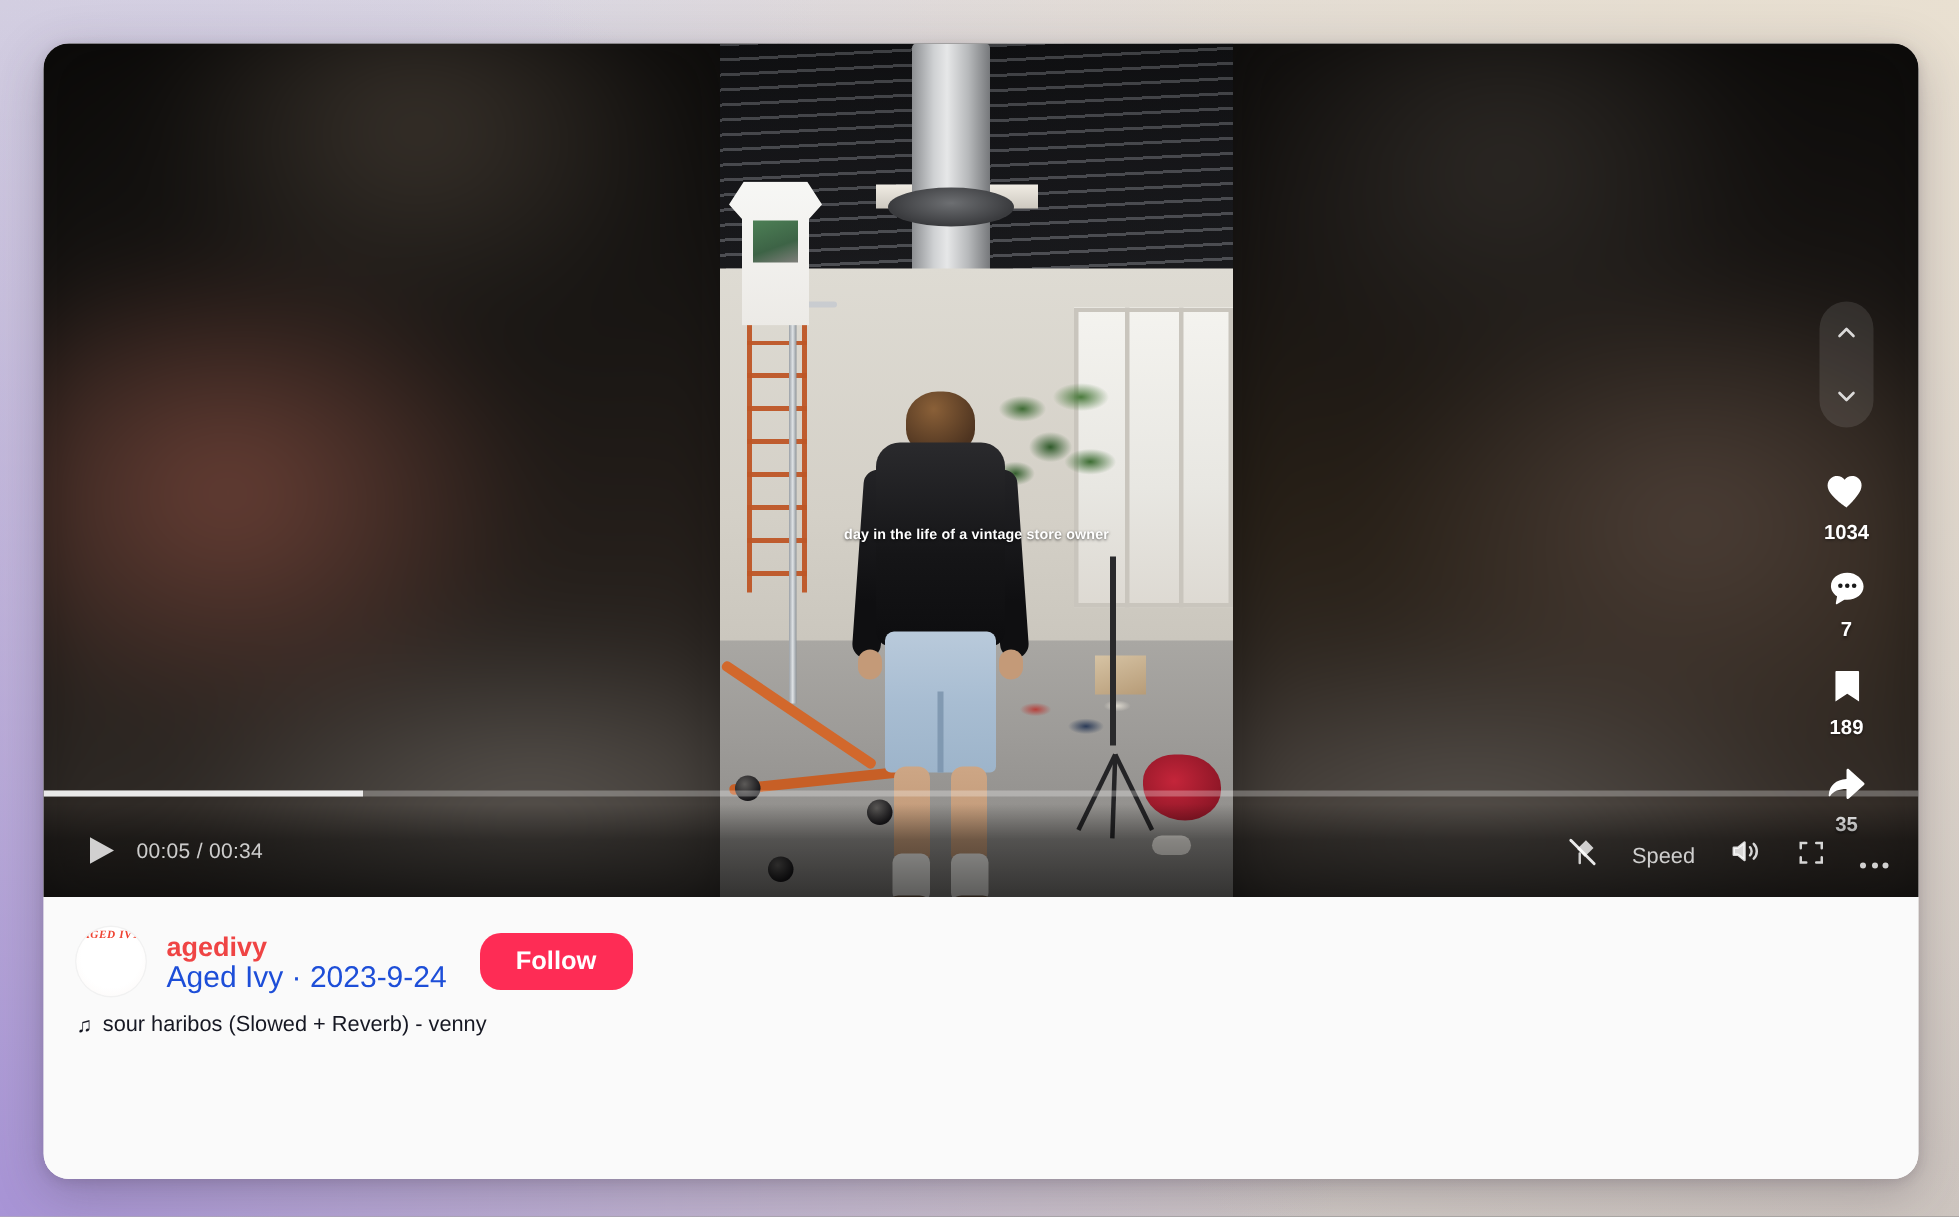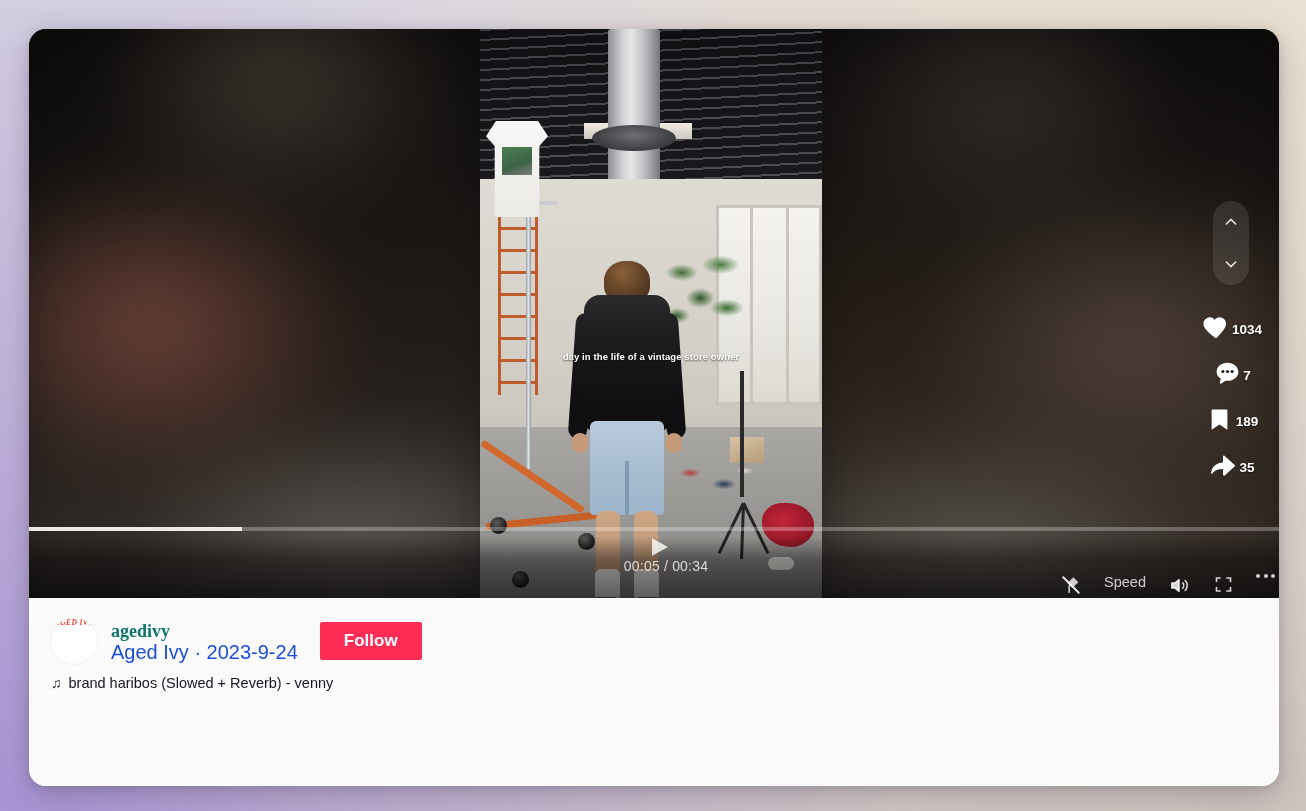--- a/index.html
+++ b/index.html
@@ -283,43 +283,42 @@
     flex-direction: column;
     align-items: center;
     justify-content: space-around;
     margin-bottom: 26px;
   }
   .chev { width: 16px; height: 16px; }
   .chev svg { display: block; }
 
   .action {
     display: flex;
-    flex-direction: row;
+    flex-direction: column;
     align-items: center;
     margin-bottom: 14px;
   }
   .action .ico { width: 32px; height: 32px; display:flex; align-items:center; justify-content:center; }
   .action .cnt {
     color: #fff;
     font-size: 13.5px;
     font-weight: 700;
     margin-top: 4px;
     text-shadow: 0 1px 2px rgba(0,0,0,.5);
   }
 
   
   #controls {
     position: absolute;
     left: 0; right: 0; bottom: 0;
     height: 62px;
     background: linear-gradient(180deg, rgba(0,0,0,.0) 0%, rgba(0,0,0,.42) 38%, rgba(0,0,0,.62) 100%);
     display: flex;
     align-items: center;
-    padding: 0 4px 0 28px;
-    flex-direction: column;
+    padding: 0 20px 0 28px;
   }
   #progress {
     position: absolute;
     left: 0; right: 0; top: -9px;
     height: 4px;
     background: rgba(255,255,255,.28);
   }
   #progress-fill {
     height: 100%;
     width: 17.2%;
@@ -330,21 +329,21 @@
     margin-right: 12px;
   }
   #time {
     color: rgba(255,255,255,.78);
     font-size: 14px;
     letter-spacing: .2px;
   }
   #ctrl-right {
     margin-left: auto;
     display: flex;
-    align-items: flex-start;
+    align-items: flex-end;
     gap: 22px;
   }
   #ctrl-right .c-ico { display:flex; align-items:center; justify-content:center; }
   #speed-label {
     color: rgba(255,255,255,.78);
     font-size: 14.5px;
   }
   #more-dots {
     display:flex; gap:3.5px; align-items:center;
   }
@@ -374,39 +373,38 @@
     font-weight: 700;
     color: #ef4231;
     letter-spacing: .4px;
     white-space: nowrap;
     font-family: "Liberation Serif", serif;
   }
   #author-names { margin-left: 14px; }
   #username {
     font-size: 18px;
     font-weight: 700;
-    color: #0f766e;
+    color: #ef4444;
     line-height: 21px;
-    font-family: Liberation Serif, serif;
   }
   #sub-line {
     font-size: 20px;
     color: #1d4ed8;
     line-height: 19px;
     margin-top: 1px;
   }
   #follow-btn {
     margin-left: 22px;
     background: #fe2c55;
     color: #fff;
     border: none;
     font-size: 17px;
     font-weight: 600;
     padding: 9px 24px;
-    border-radius: 2px;
+    border-radius: 14px;
     cursor: pointer;
     font-family: "Liberation Sans", sans-serif;
     line-height: 20px;
   }
   #caption {
     margin-top: 27px;
     font-size: 16.5px;
     color: #161823;
     line-height: 22px;
   }
@@ -602,17 +600,17 @@
       <div id="author-names">
         <div id="username">agedivy</div>
         <div id="sub-line">Aged Ivy · 2023-9-24</div>
       </div>
       <button id="follow-btn">Follow</button>
     </div>
 
 
     <div id="music-row">
       <span id="music-note">♫</span>
-      <span>brand haribos (Slowed + Reverb) - venny</span>
+      <span>sour haribos (Slowed + Reverb) - venny</span>
     </div>
 
   </div>
 </div>
 
 </body></html>

